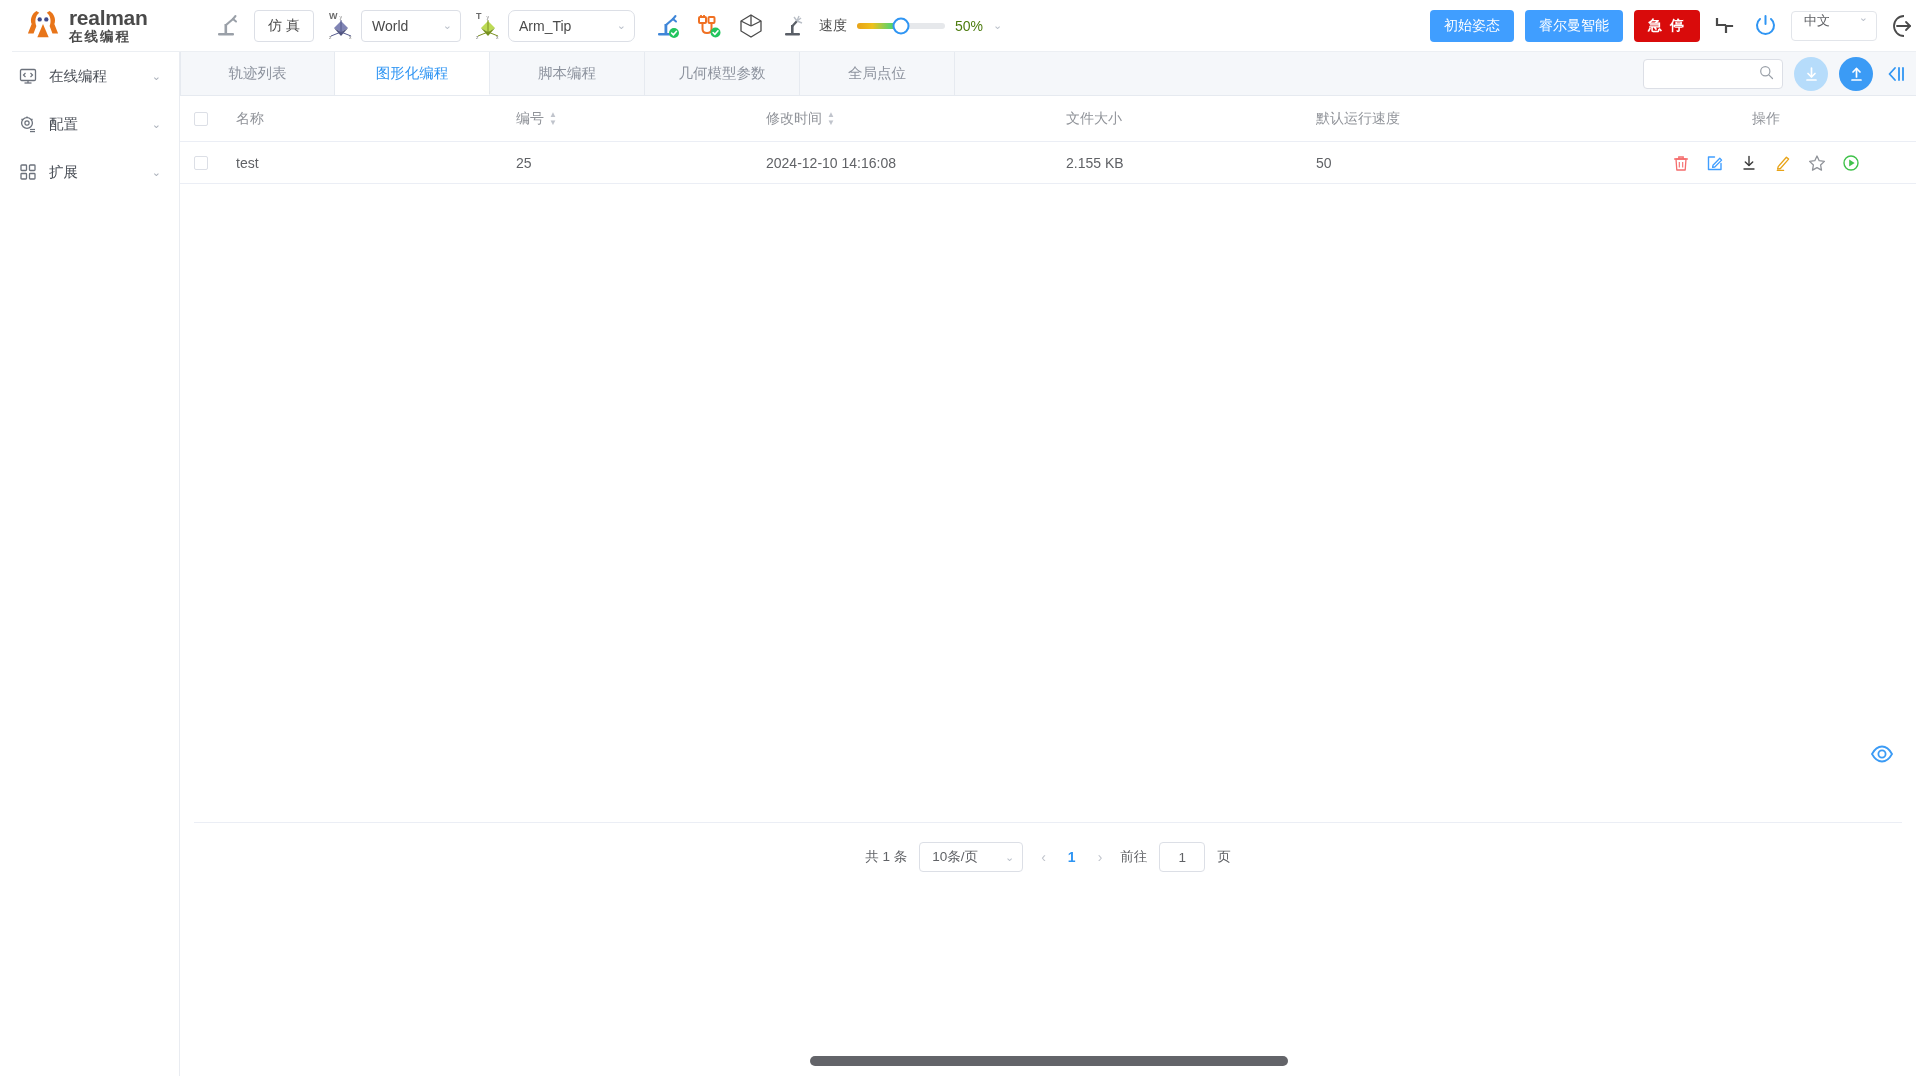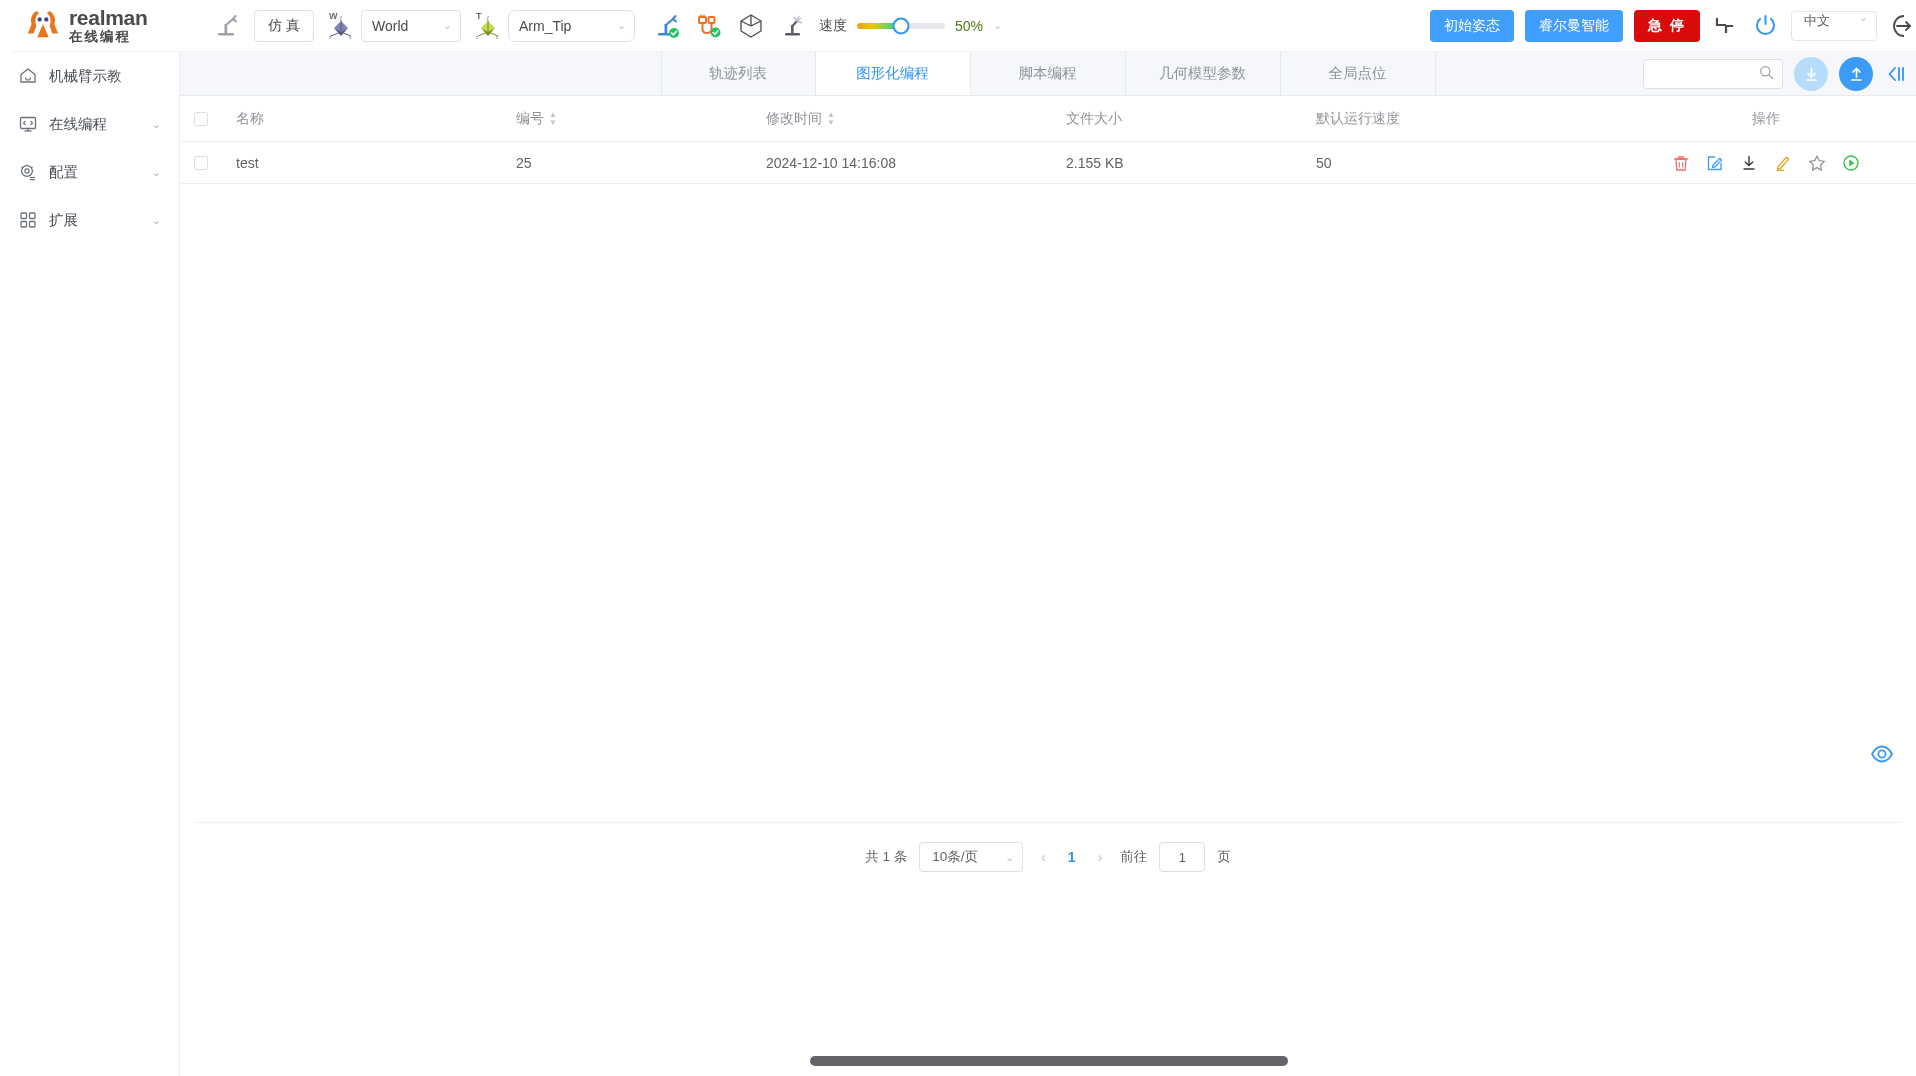--- a/index.html
+++ b/index.html
@@ -88,21 +88,21 @@
   .nav-item.active { background: #2f95f3; color: #fff; font-weight: bold; }
   .nav-item .chev {
     position: absolute; right: 18px; font-size: 11px; color: #aab0ba;
   }
 
   
   .content { position: absolute; left: 180px; top: 52px; width: 1736px; height: 1024px; background: #fff; }
 
   .tabbar {
     position: relative; height: 44px; background: #f5f7fa;
-    border-bottom: 1px solid #e6eaf0; display: flex; align-items: stretch; justify-content: center;
+    border-bottom: 1px solid #e6eaf0; display: flex; align-items: stretch;
   }
   .tab {
     min-width: 155px; padding: 0 26px; display: flex; align-items: center; justify-content: center;
     font-size: 14.5px; color: #8d939e; cursor: pointer;
     border-right: 1px solid #e6eaf0;
   }
   .tab:first-child { border-left: 1px solid #e6eaf0; }
   .tab.active { background: #ffffff; color: #2f95f3; border-bottom: 1px solid #fff; }
 
   .tabbar-right {
@@ -344,29 +344,20 @@
           <path d="M14 3 A10 10 0 1 0 14 23" stroke="#4a4a4a" stroke-width="1.8" fill="none"></path>
           <line x1="7" y1="13" x2="20" y2="13" stroke="#4a4a4a" stroke-width="1.8" stroke-linecap="round"></line>
           <polyline points="16,9 20,13 16,17" stroke="#4a4a4a" stroke-width="1.8" fill="none" stroke-linecap="round" stroke-linejoin="round"></polyline>
         </svg>
       </div>
     </div>
   </div>
 
   <div class="sidebar">
 
-    <div class="nav-item">
-      <span class="nav-ico">
-        <svg width="18" height="18" viewBox="0 0 18 18">
-          <path d="M2 7.5 L9 2 L16 7.5 L16 15 L2 15 Z" fill="none" stroke="#6c727c" stroke-width="1.3" stroke-linejoin="round"></path>
-          <path d="M6.5 10.5 A2.5 2.5 0 0 0 11.5 10.5" fill="none" stroke="#6c727c" stroke-width="1.2"></path>
-        </svg>
-      </span>
-      <span>机械臂示教</span>
-    </div>
 
     <div class="nav-item">
       <span class="nav-ico">
         <svg width="18" height="18" viewBox="0 0 18 18">
           <rect x="1.5" y="2.5" width="15" height="11" rx="1.2" fill="none" stroke="#6c727c" stroke-width="1.3"></rect>
           <line x1="9" y1="13.5" x2="9" y2="16" stroke="#6c727c" stroke-width="1.3"></line>
           <line x1="5.5" y1="16" x2="12.5" y2="16" stroke="#6c727c" stroke-width="1.3"></line>
           <polyline points="6.5,6 4.5,8 6.5,10" stroke="#6c727c" stroke-width="1.2" fill="none"></polyline>
           <polyline points="11.5,6 13.5,8 11.5,10" stroke="#6c727c" stroke-width="1.2" fill="none"></polyline>
         </svg>

